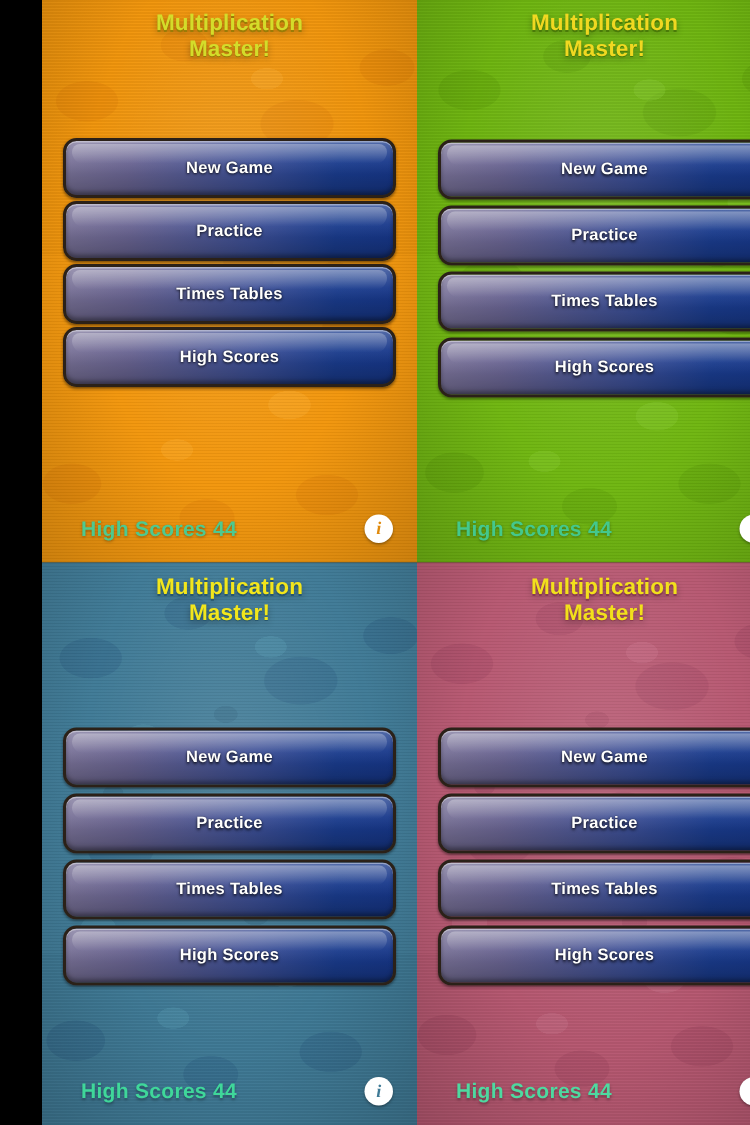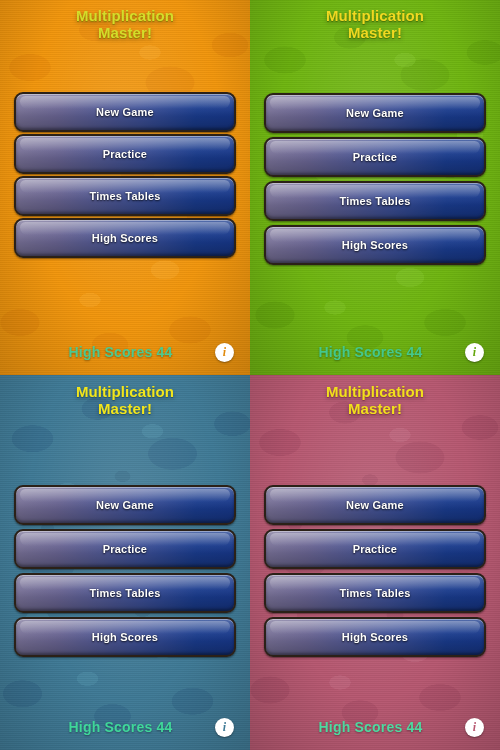--- a/index.html
+++ b/index.html
@@ -8,20 +8,21 @@
     background:#000;
     font-family:"Liberation Sans", sans-serif;
     overflow:hidden;
   }
   #app {
     position:relative;
     width:500px; height:750px;
     display:grid;
     grid-template-columns:250px 250px;
     grid-template-rows:375px 375px;
+    padding-left:28px;
   }
 
   
   .panel {
     position:relative;
     overflow:hidden;
     display:flex;
     flex-direction:column;
   }
   .camo {
@@ -108,21 +109,21 @@
   .footer {
     position:relative;
     z-index:3;
     height:46px;
     display:flex;
     align-items:center;
     padding:0 12px 0 0;
   }
   .hs {
     flex:1;
-    text-align:center;
+    text-align:left;
     font-size:14px;
     font-weight:bold;
     letter-spacing:.2px;
     padding-left:26px;
   }
   .info {
     width:19px; height:19px;
     border-radius:50%;
     background:#ffffff;
     display:flex;

